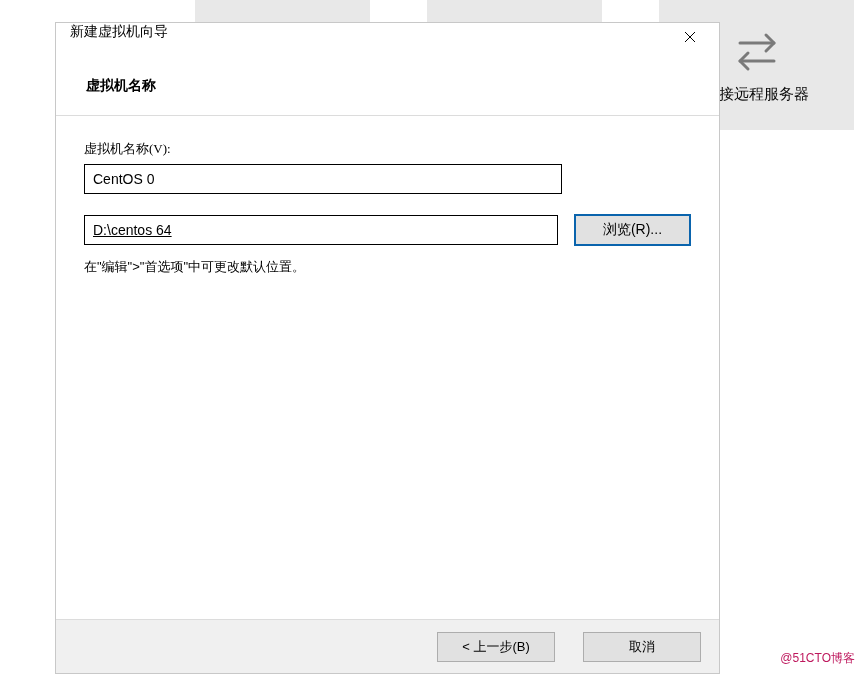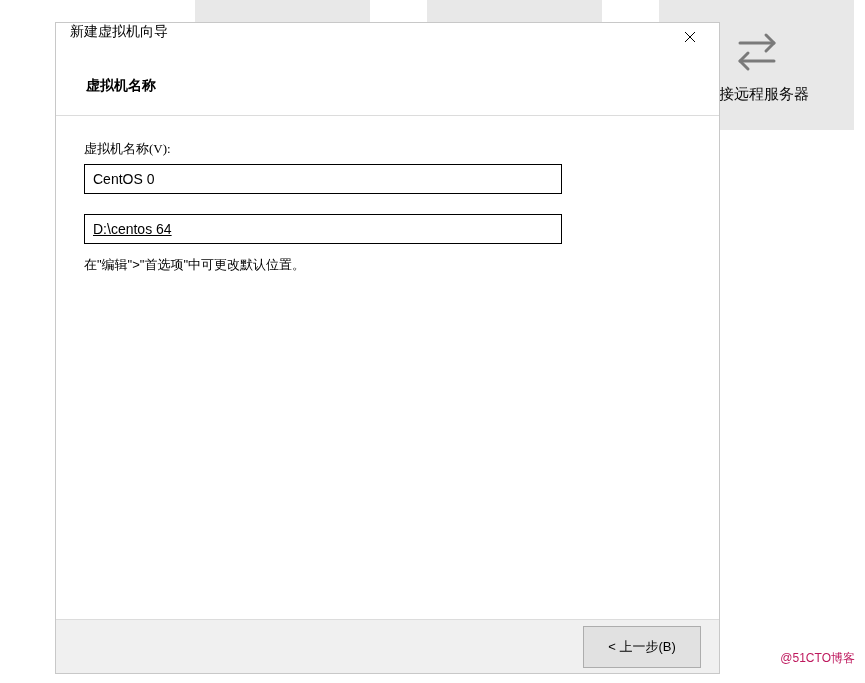--- a/index.html
+++ b/index.html
@@ -148,21 +148,21 @@
       border-top: 1px solid #dcdcdc;
       display: flex;
       align-items: center;
       justify-content: flex-end;
       padding: 0 18px;
       gap: 10px;
       background: #f0f0f0;
     }
     .footer-btn {
       min-width: 118px;
-      height: 42px;
+      height: 30px;
       background: #e1e1e1;
       border: 1px solid #adadad;
       font-size: 13px;
       color: #000;
       cursor: pointer;
       display: flex;
       align-items: center;
       justify-content: center;
       padding: 0 12px;
     }
@@ -212,23 +212,25 @@
   </div>
 
   <div class="body-section">
     <div class="field-label">虚拟机名称(V):</div>
     <div class="field-row name-row">
       <input class="text-input" type="text" value="CentOS 0" style="">
     </div>
 
     <div class="field-row loc-row">
       <input class="text-input" type="text" value="D:\centos 64" style="">
+      <button class="browse-btn">浏览(R)...</button>
     </div>
 
     <div class="hint-text">在"编辑"&gt;"首选项"中可更改默认位置。</div>
   </div>
 
   <div class="footer-section">
     <button class="footer-btn">&lt; 上一步(B)</button>
+    <button class="footer-btn cancel-btn">取消</button>
   </div>
 </div>
 
 <div class="watermark">@51CTO博客</div>
 
 </body></html>

